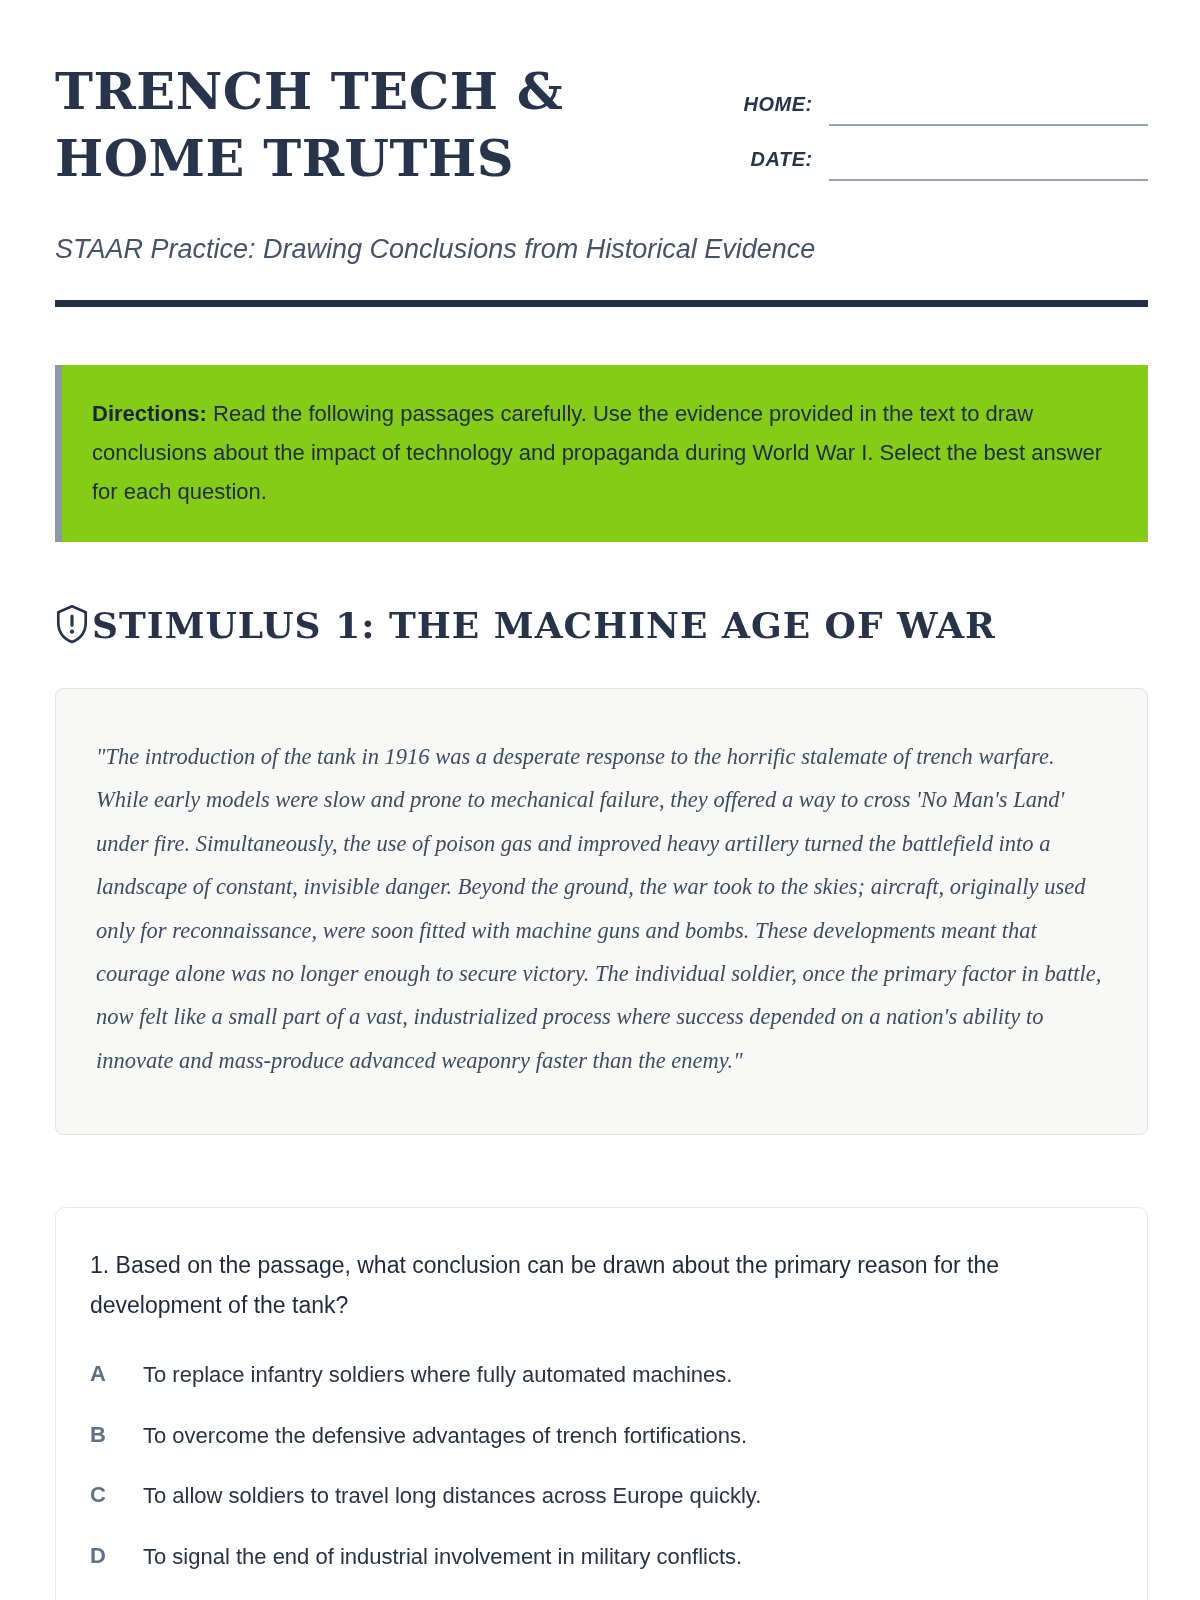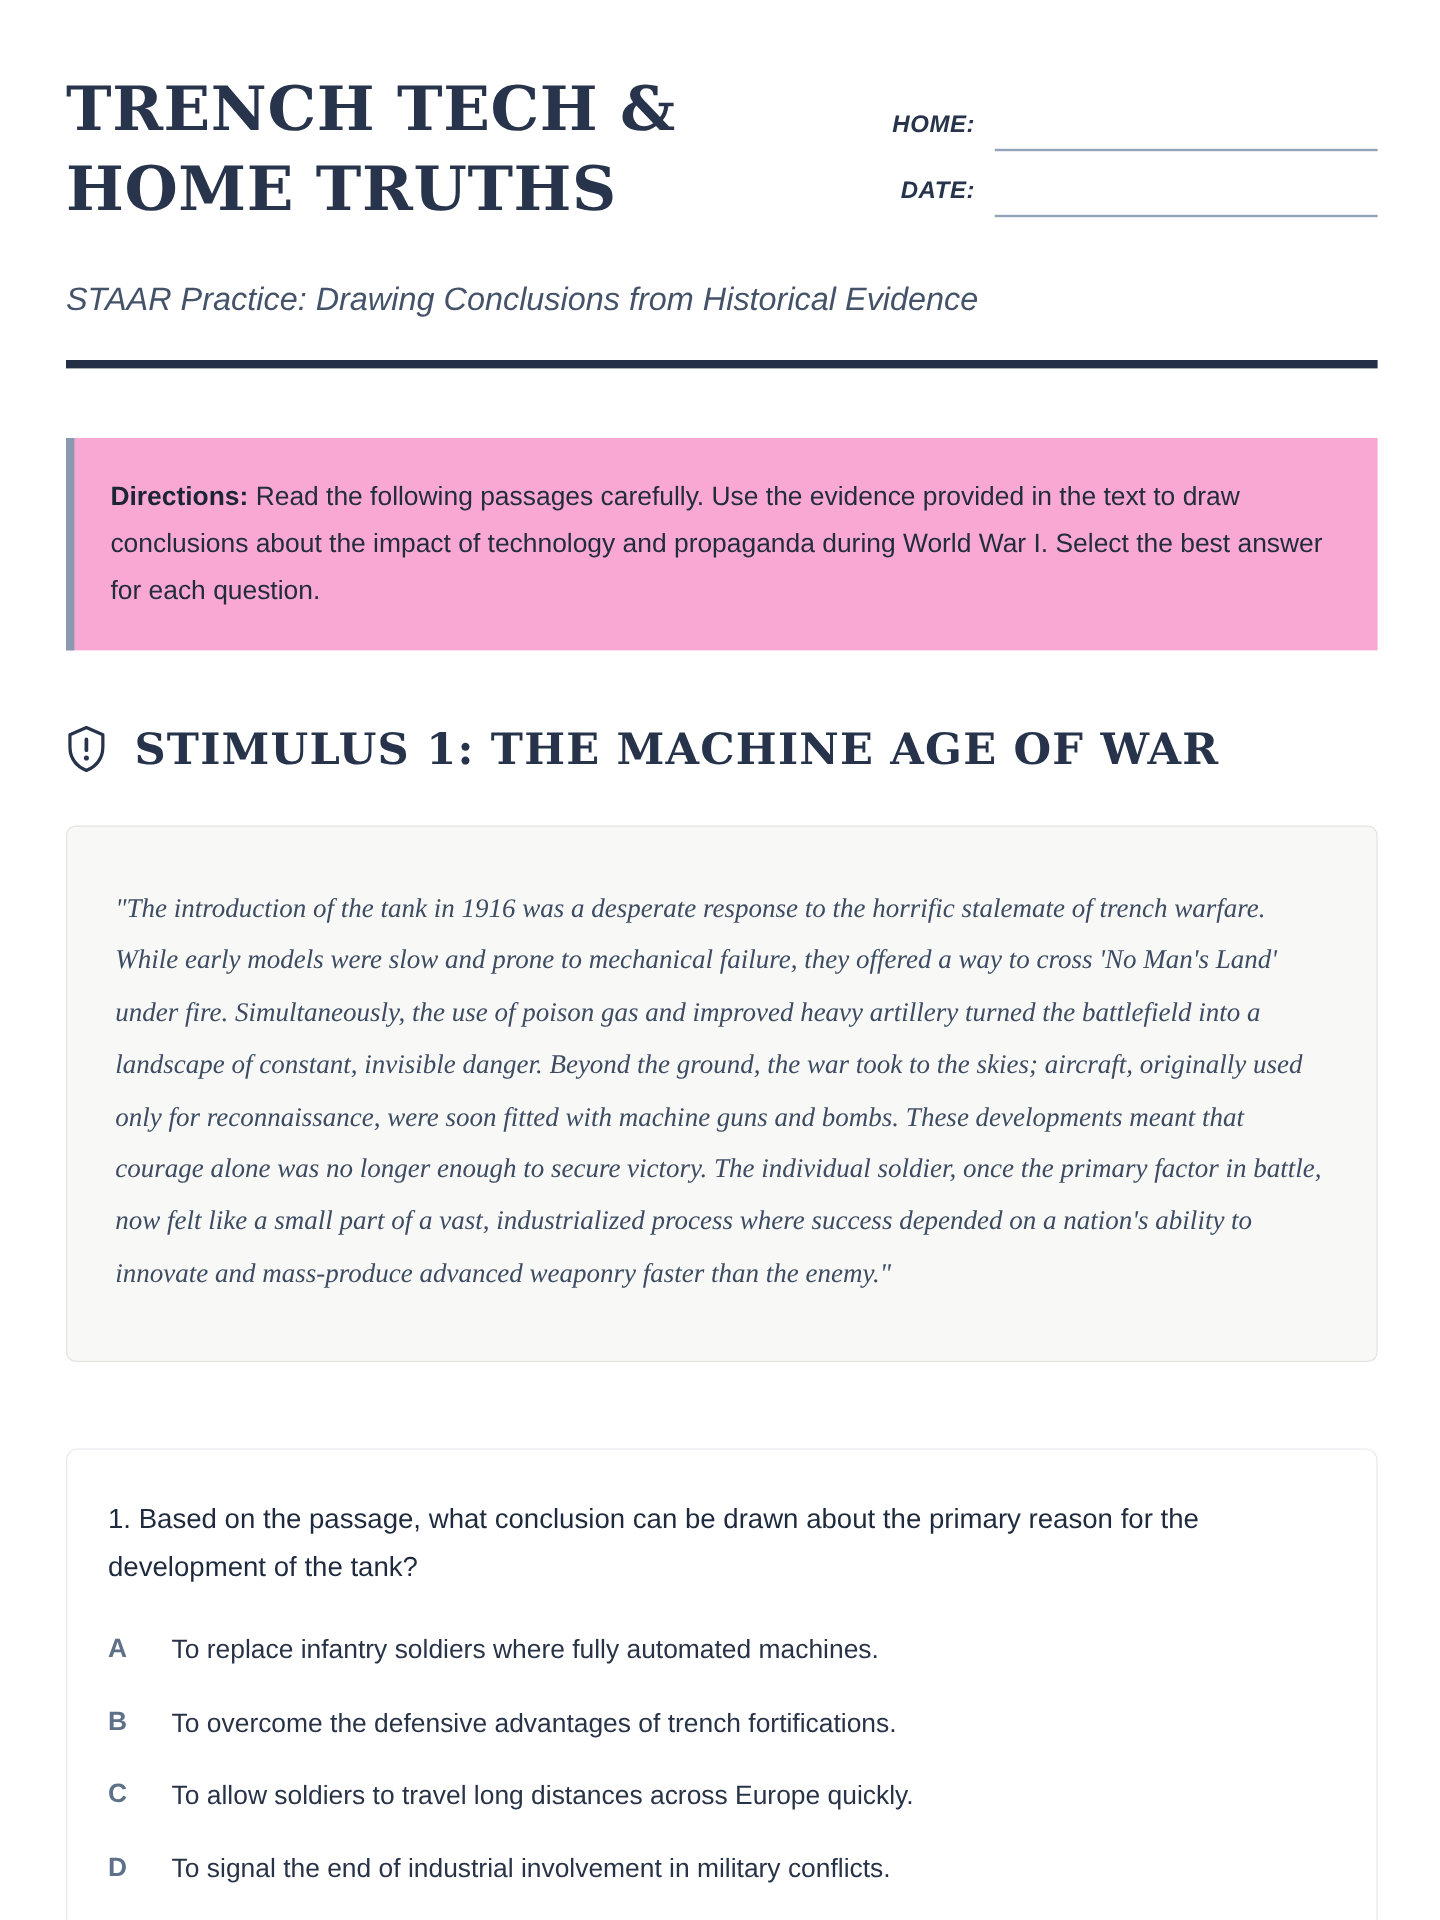--- a/index.html
+++ b/index.html
@@ -56,35 +56,35 @@
 
   .rule {
     margin-top: 35px;
     height: 7px;
     background: #232f45;
   }
 
   
   .directions {
     margin-top: 58px;
-    background: #f9a8d4;
+    background: #84cc16;
     border-left: 7px solid #8b99ae;
     padding: 30px 30px 30px 30px;
     font-size: 22px;
     line-height: 1.77;
     color: #222c3d;
   }
   .directions b { color: #1b2536; }
 
   
   .section-head {
     margin-top: 62px;
     display: flex;
     align-items: center;
-    gap: 23px;
+    gap: 3px;
   }
   .section-head svg { display: block; }
   .section-title {
     font-family: "DejaVu Serif", serif;
     font-weight: bold;
     font-size: 36px;
     letter-spacing: 1px;
     color: #26334a;
   }
 

